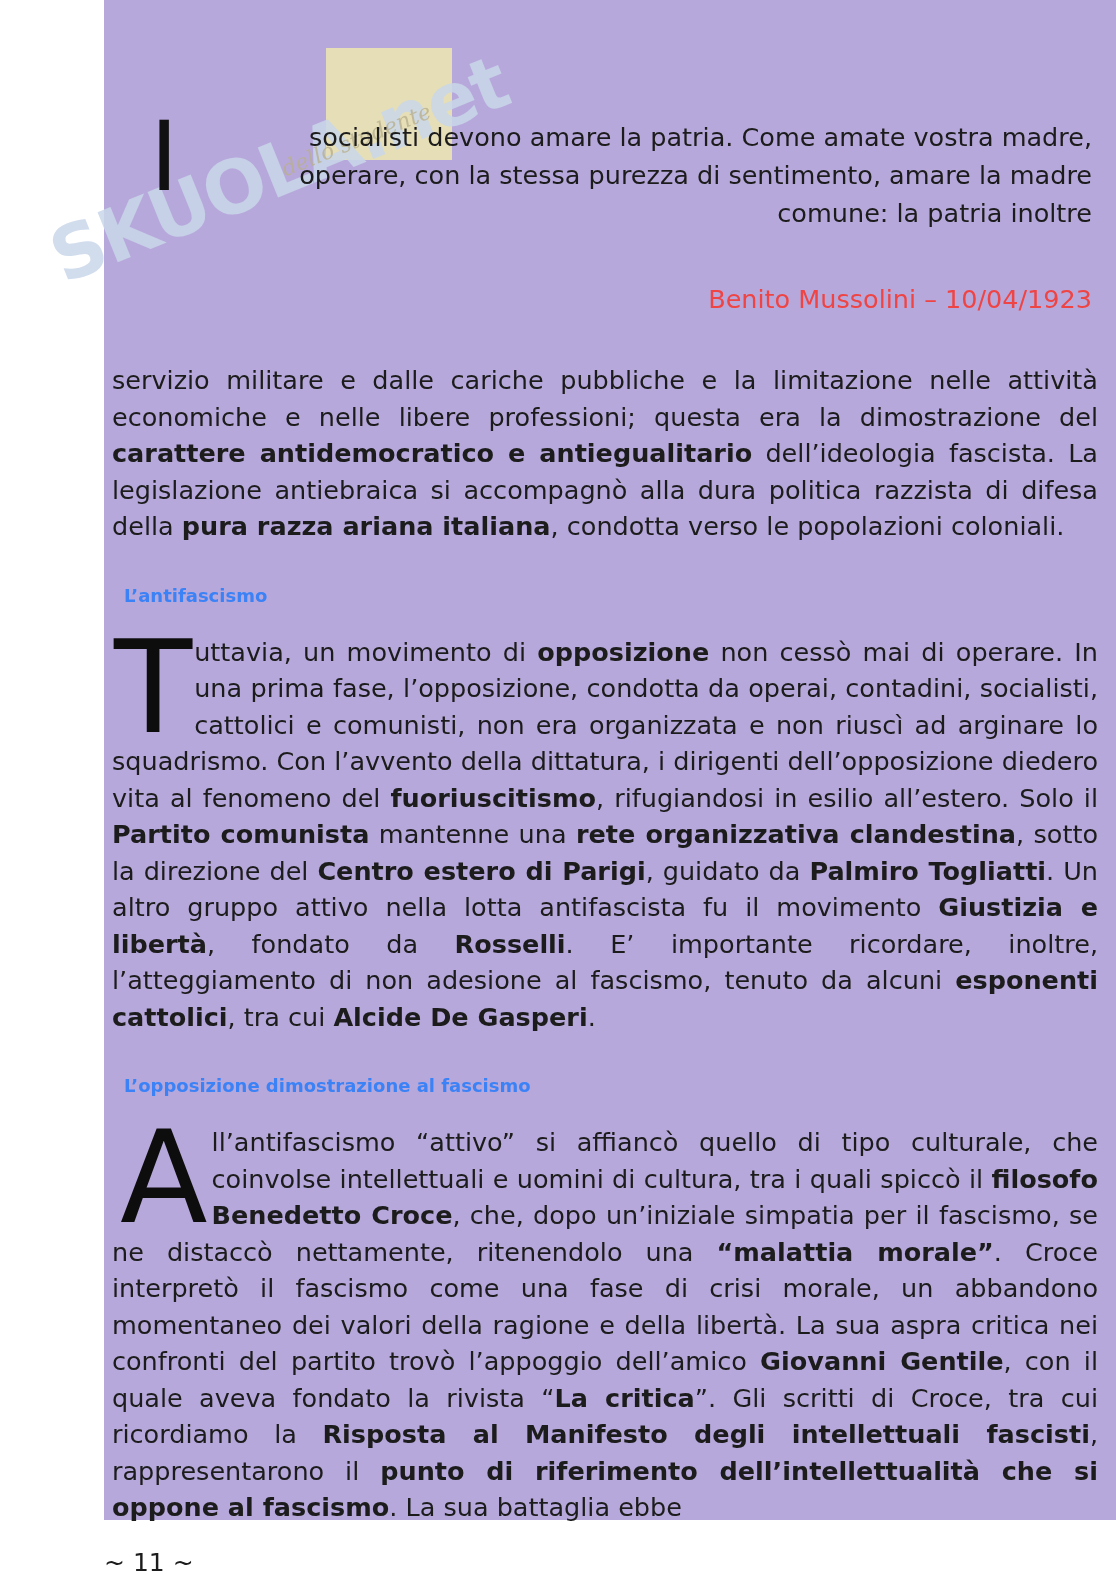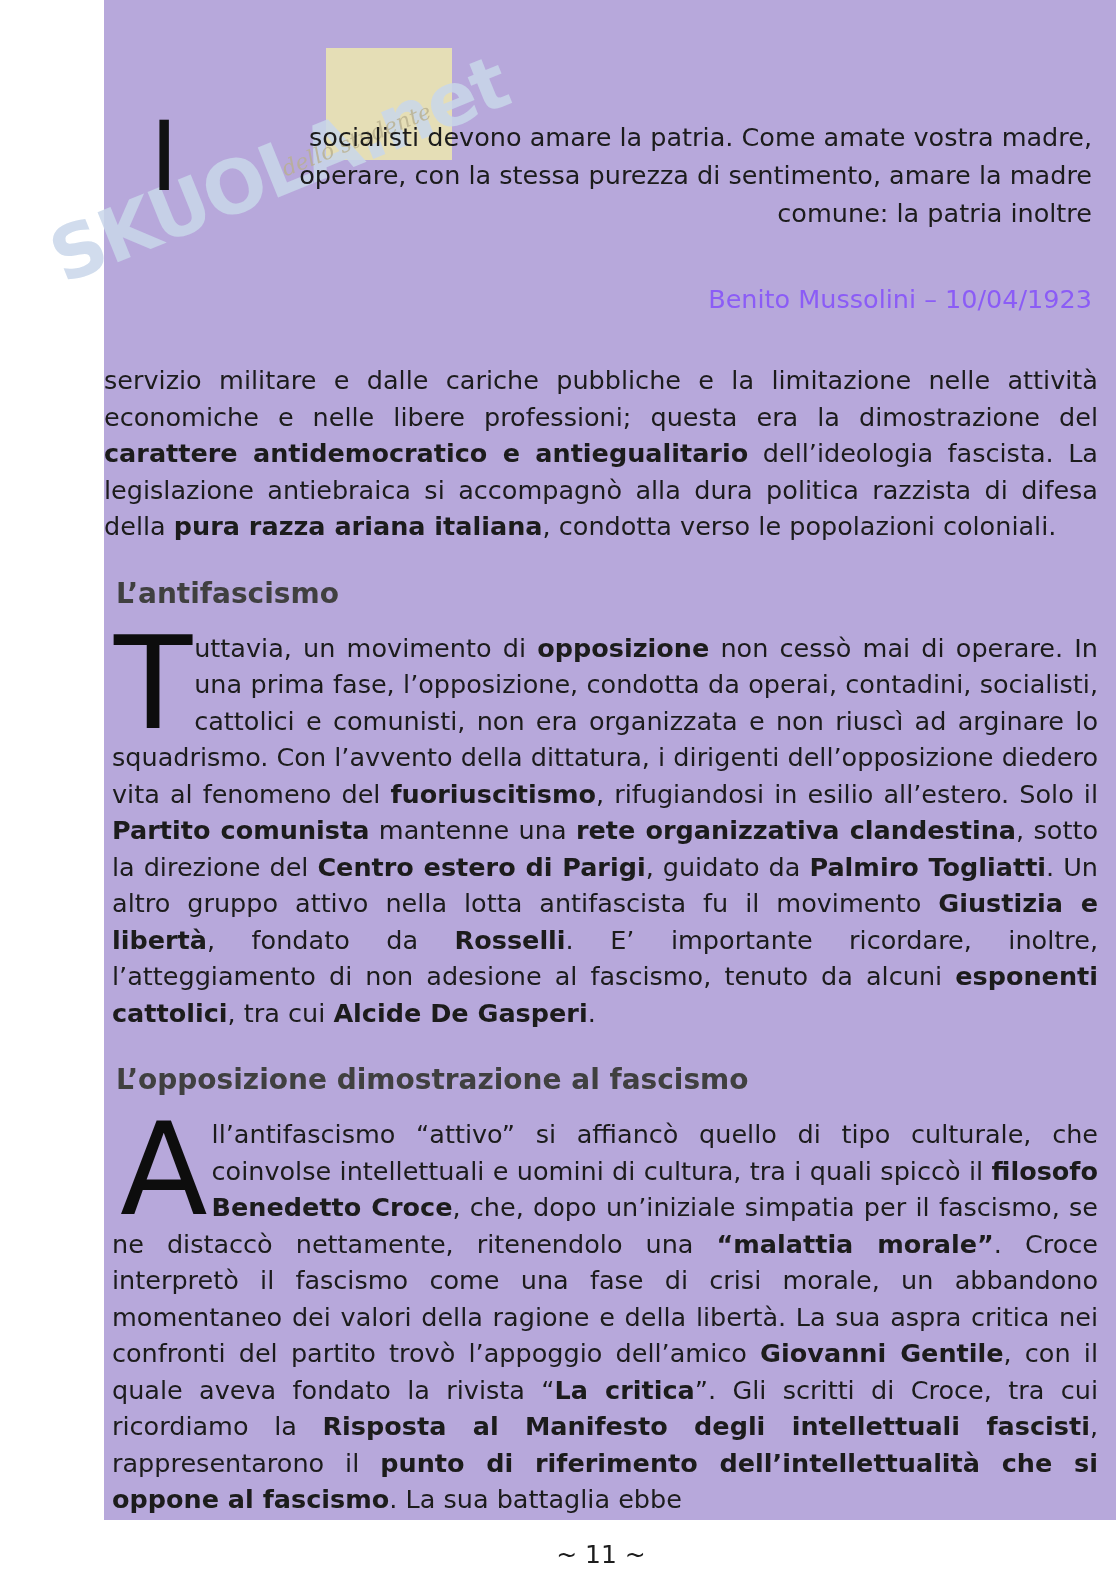--- a/index.html
+++ b/index.html
@@ -101,37 +101,37 @@
     font-size: 96px;
     line-height: 78px;
     font-weight: normal;
     margin: 0 18px 0 -38px;
     color: #111;
     font-family: "DejaVu Sans", sans-serif;
   }
   .quote-attrib {
     font-size: 25.5px;
     line-height: 38px;
-    color: #8b5cf6;
+    color: #ef4444;
     text-align: right;
     margin: 48px 0 0 0;
   }
   .body-para {
     font-size: 25.5px;
     line-height: 36.5px;
     color: #1c1c1c;
     text-align: justify;
     margin: 0;
-    padding: 0 18px 0 0;
+    padding: 0 18px 0 8px;
   }
   .heading {
-    font-size: 28px;
+    font-size: 18px;
     font-weight: bold;
-    color: #404040;
-    margin: 4px;
+    color: #3b82f6;
+    margin: 12px;
     padding: 0 18px 0 8px;
   }
   b, strong { font-weight: bold; }
   .gap-lg { height: 44px; }
   .gap-md { height: 28px; }
   .gap-sm { height: 16px; }
   .drop-wrap {
     position: relative;
   }
   .dropcap {
@@ -139,21 +139,21 @@
     font-size: 128px;
     line-height: 104px;
     color: #0d0d0d;
     font-family: "DejaVu Sans", sans-serif;
     font-weight: normal;
     margin: 4px 6px -6px 0;
   }
   .dropcap.letter-T { margin: 2px 2px -10px 2px; }
   .dropcap.letter-A { margin: 2px 4px -10px 8px; }
   .pagenum {
-    text-align: center;
+    text-align: left;
     font-size: 25px;
     color: #1c1c1c;
     margin: 22px 0 11px 0;
     padding-right: 18px;
   }
   .text-block { padding: 0 18px 0 8px; }
 </style>
 </head>
 <body>
 

